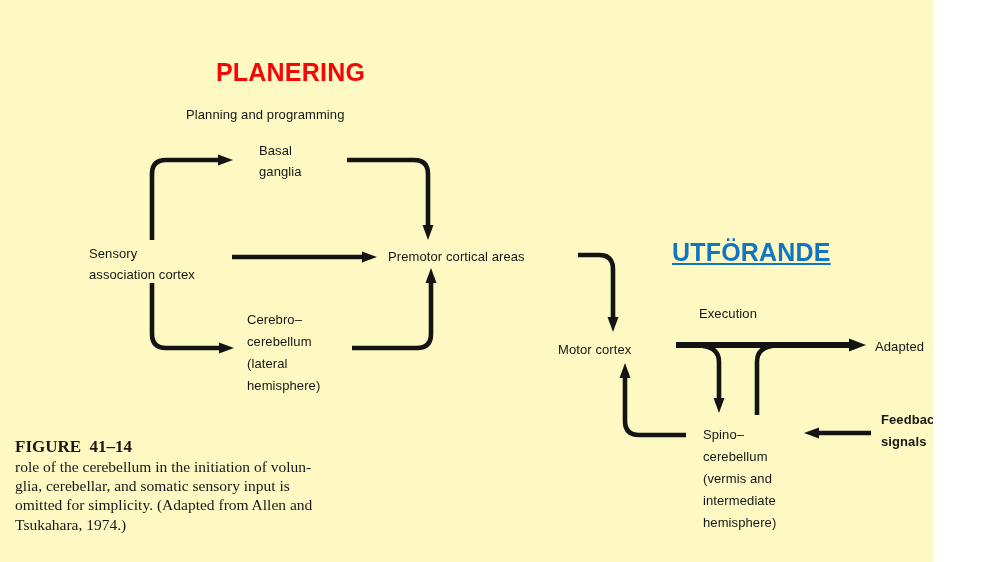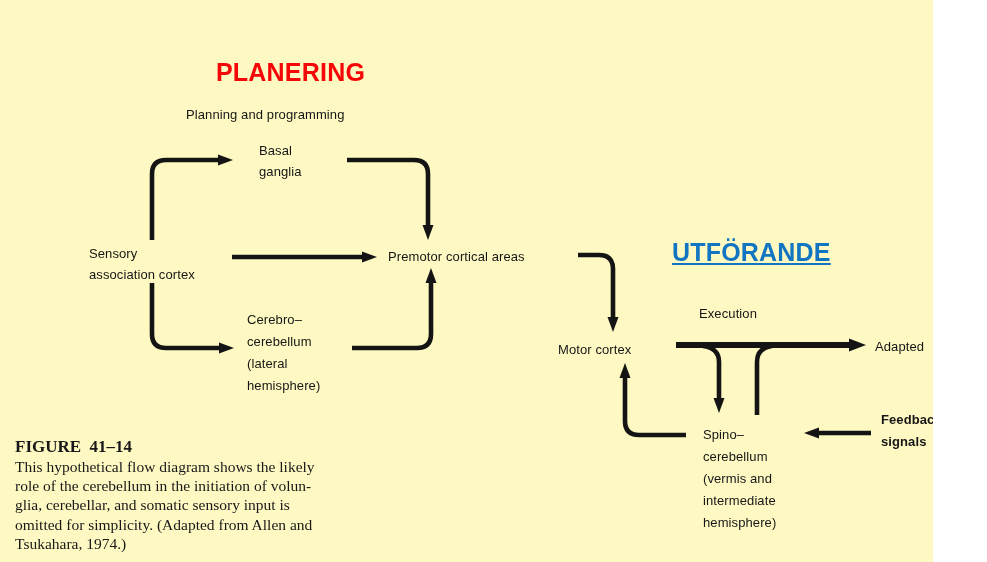--- a/index.html
+++ b/index.html
@@ -104,20 +104,19 @@
     <div>hemisphere)</div>
   </div>
 
   <div class="lbl" style="left:881px;top:409px;line-height:22px;font-weight:bold;">
     <div>Feedback</div>
     <div>signals</div>
   </div>
 
   <div class="caption">
     <div class="fig-title">FIGURE  41–14</div>
-    <div class="cap-line">This hypothetical flow diagram shows the likely</div>
     <div class="cap-line">role of the cerebellum in the initiation of volun-</div>
     <div class="cap-line">glia, cerebellar, and somatic sensory input is</div>
     <div class="cap-line">omitted for simplicity. (Adapted from Allen and</div>
     <div class="cap-line">Tsukahara, 1974.)</div>
   </div>
 
 </div>
 
 </body></html>

